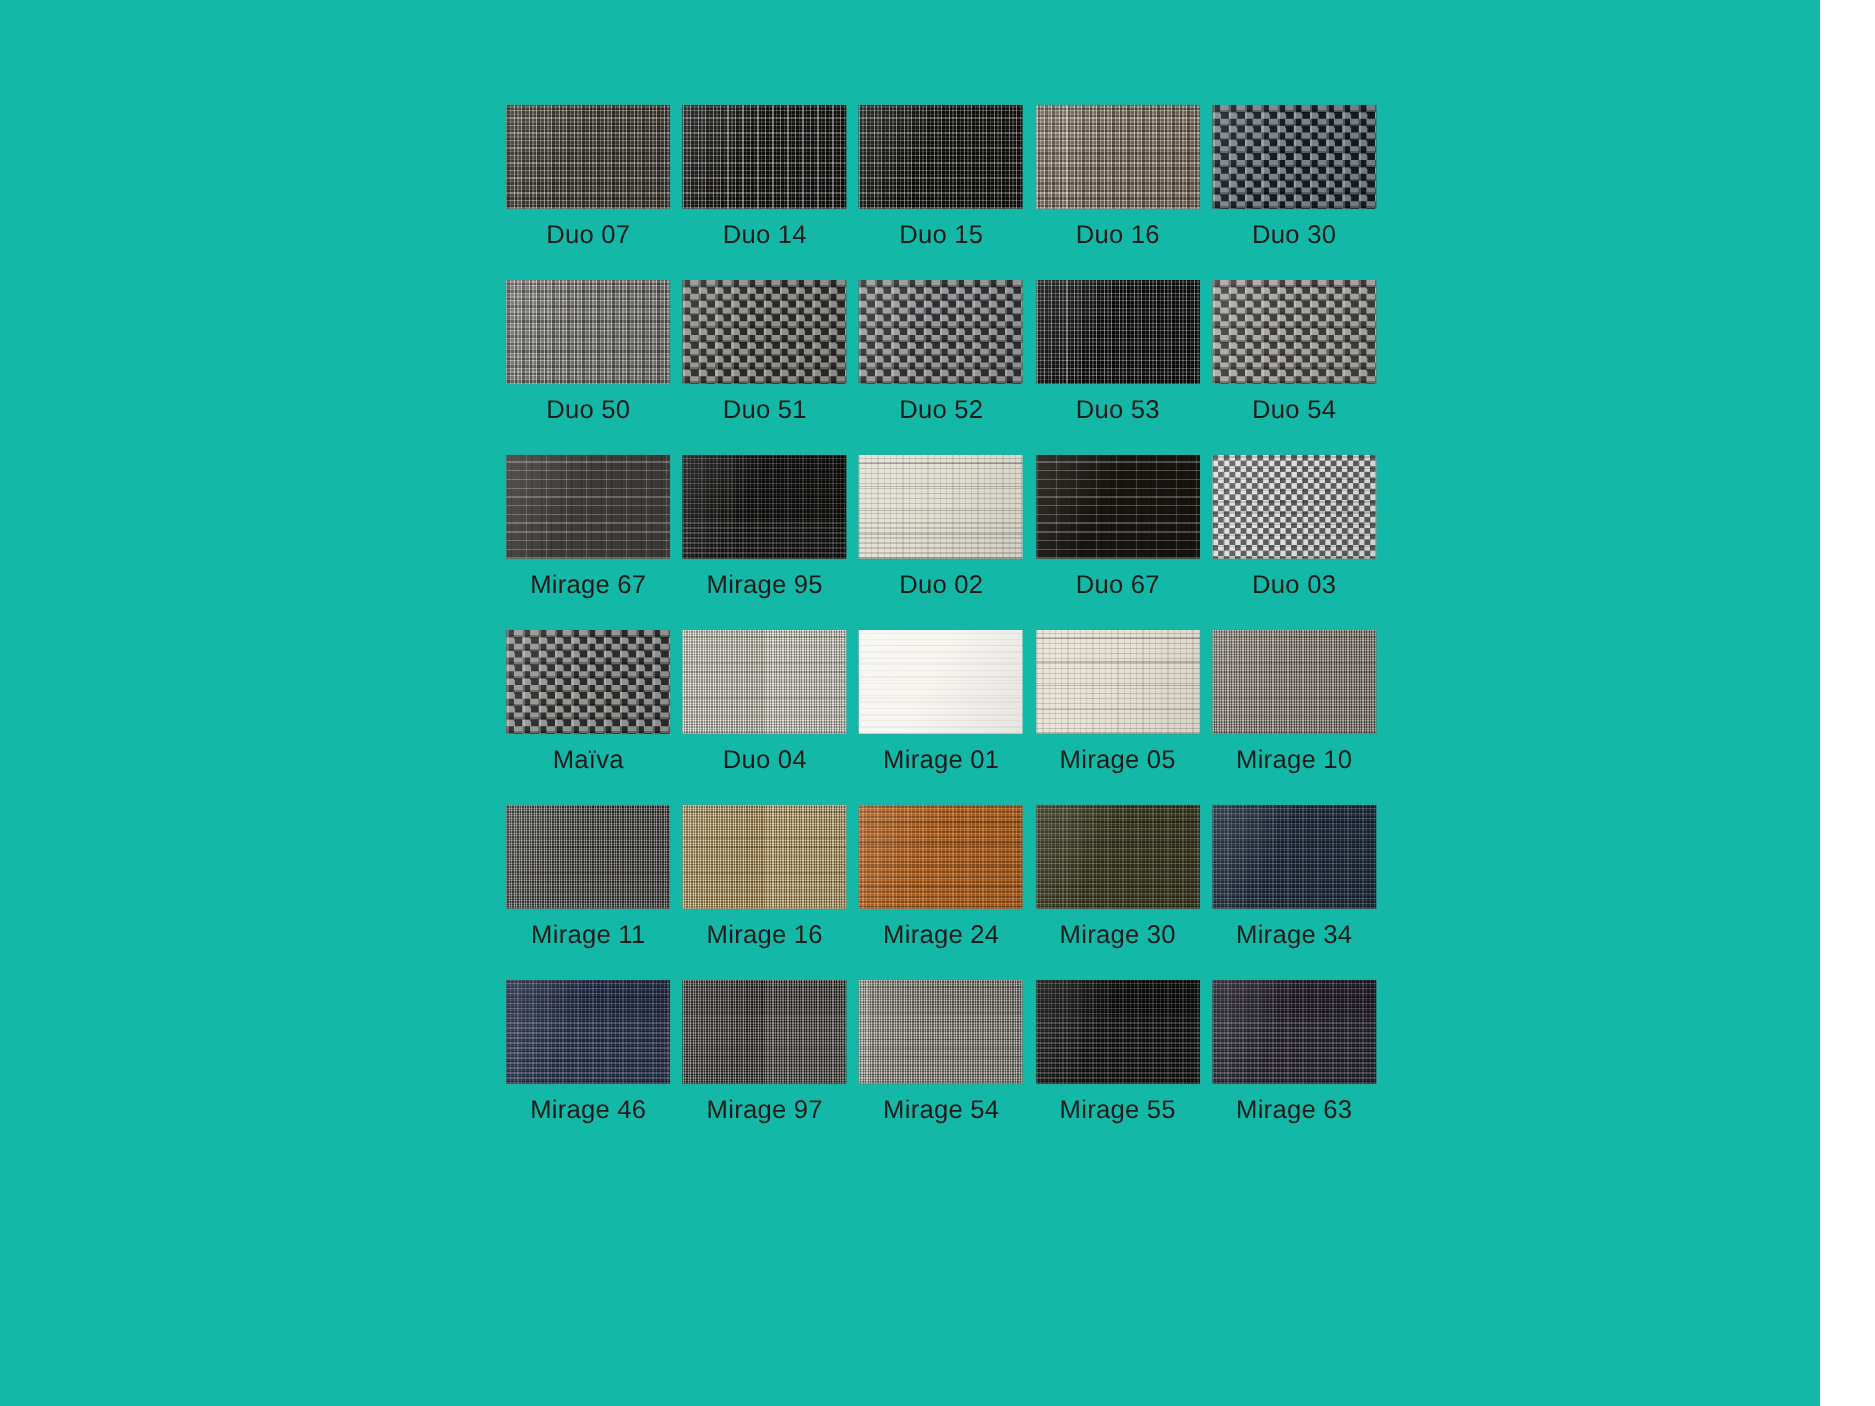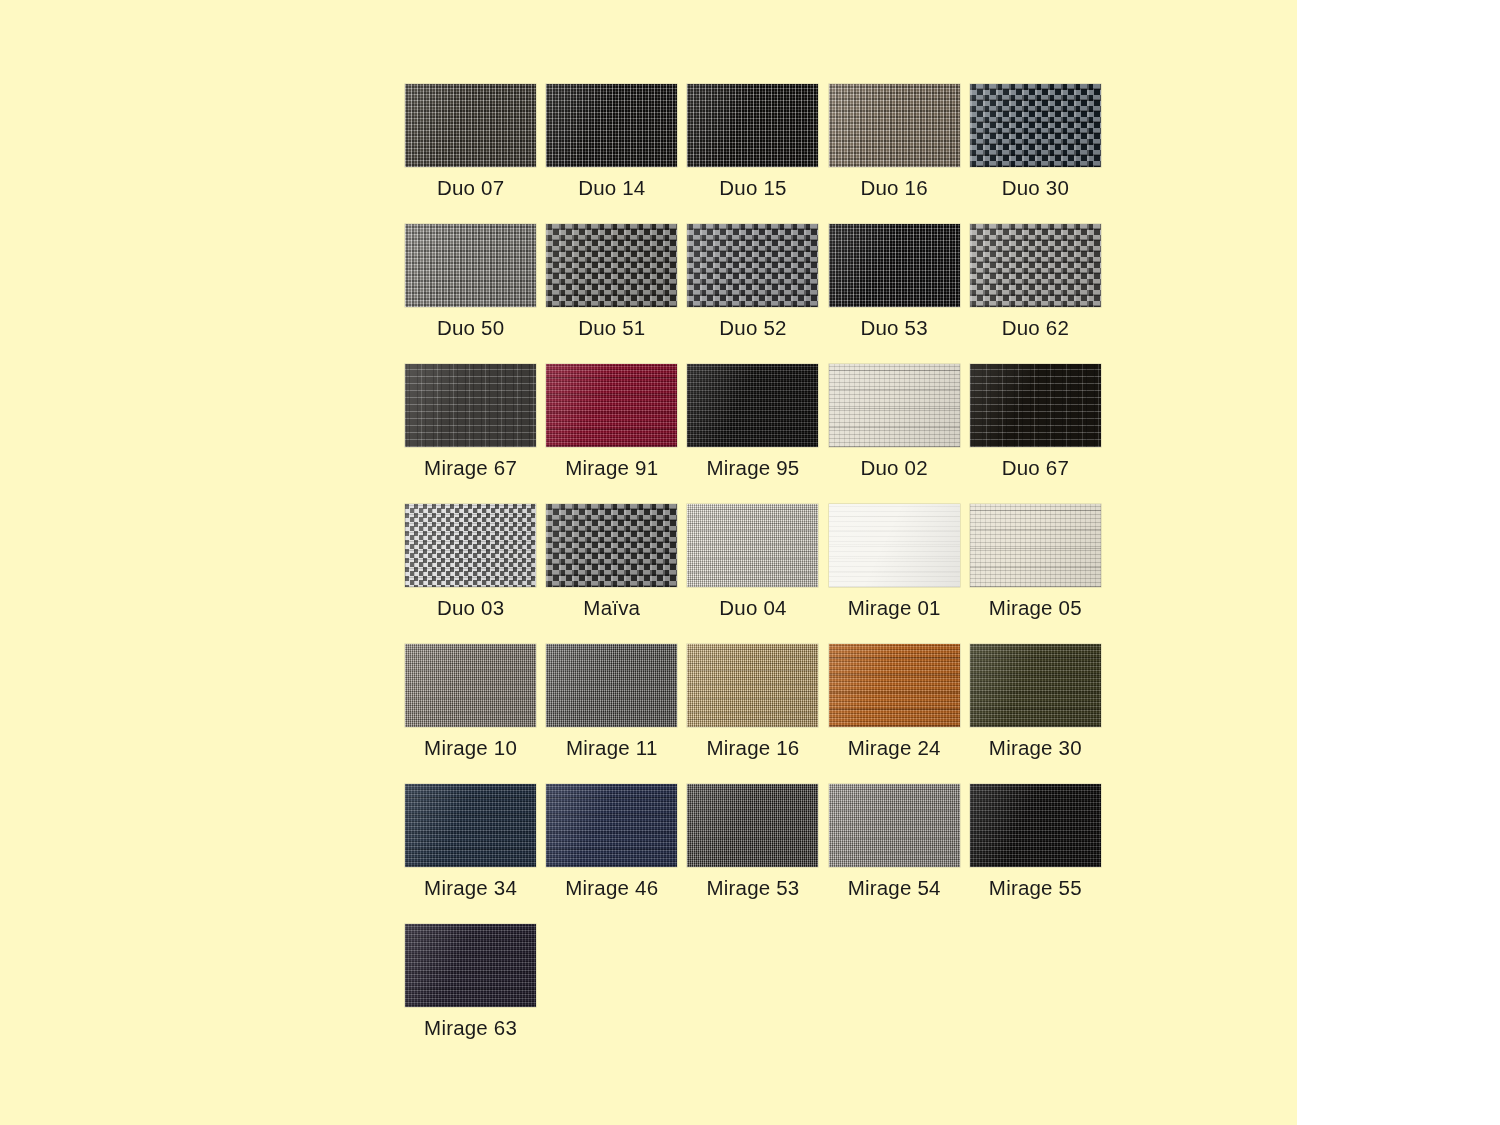--- a/index.html
+++ b/index.html
@@ -12,23 +12,23 @@
     width: 1500px;
     height: 1125px;
     font-family: "Liberation Sans", sans-serif;
     overflow: hidden;
   }
 
   #swatch-board {
     position: absolute;
     left: 0;
     top: 0;
-    width: 1297px;
+    width: 1456px;
     height: 1125px;
-    background: #fef9c3;
+    background: #14b8a6;
   }
 
   .grid {
     position: absolute;
     left: 400px;
     top: 84px;
     width: 706px;
     display: grid;
     grid-template-columns: repeat(5, 141.2px);
     grid-auto-rows: 140px;
@@ -286,39 +286,31 @@
           <div class="sheen"></div>
         </div>
         <div class="label">Duo 53</div>
       </div>
       <div class="cell">
         <div class="swatch w-mosaic" style="background-color: rgb(111, 110, 105);">
           <div class="tex"></div>
           <div class="tex2"></div>
           <div class="sheen"></div>
         </div>
-        <div class="label">Duo 62</div>
+        <div class="label">Duo 54</div>
       </div>
       <div class="cell">
         <div class="swatch w-brick" style="background-color: rgb(61, 59, 56);">
           <div class="tex"></div>
           <div class="tex2"></div>
           <div class="sheen"></div>
         </div>
         <div class="label">Mirage 67</div>
       </div>
       <div class="cell">
-        <div class="swatch w-striate" style="background-color: rgb(139, 10, 40);">
-          <div class="tex"></div>
-          <div class="tex2"></div>
-          <div class="sheen"></div>
-        </div>
-        <div class="label">Mirage 91</div>
-      </div>
-      <div class="cell">
         <div class="swatch w-striate" style="background-color: rgb(14, 13, 12);">
           <div class="tex"></div>
           <div class="tex2"></div>
           <div class="sheen"></div>
         </div>
         <div class="label">Mirage 95</div>
       </div>
       <div class="cell">
         <div class="swatch w-rib" style="background-color: rgb(228, 224, 212);">
           <div class="tex"></div>
@@ -430,21 +422,21 @@
           <div class="sheen"></div>
         </div>
         <div class="label">Mirage 46</div>
       </div>
       <div class="cell">
         <div class="swatch w-linen" style="background-color: rgb(38, 35, 30);">
           <div class="tex"></div>
           <div class="tex2"></div>
           <div class="sheen"></div>
         </div>
-        <div class="label">Mirage 53</div>
+        <div class="label">Mirage 97</div>
       </div>
       <div class="cell">
         <div class="swatch w-linen" style="background-color: rgb(139, 134, 125);">
           <div class="tex"></div>
           <div class="tex2"></div>
           <div class="sheen"></div>
         </div>
         <div class="label">Mirage 54</div>
       </div>
       <div class="cell">

